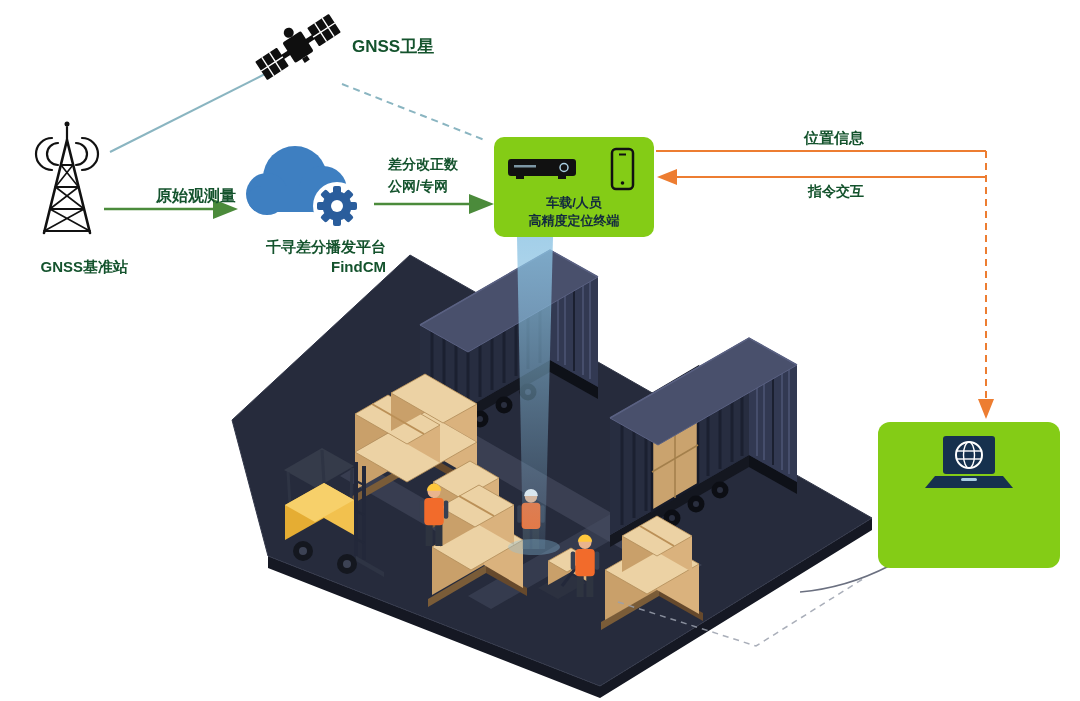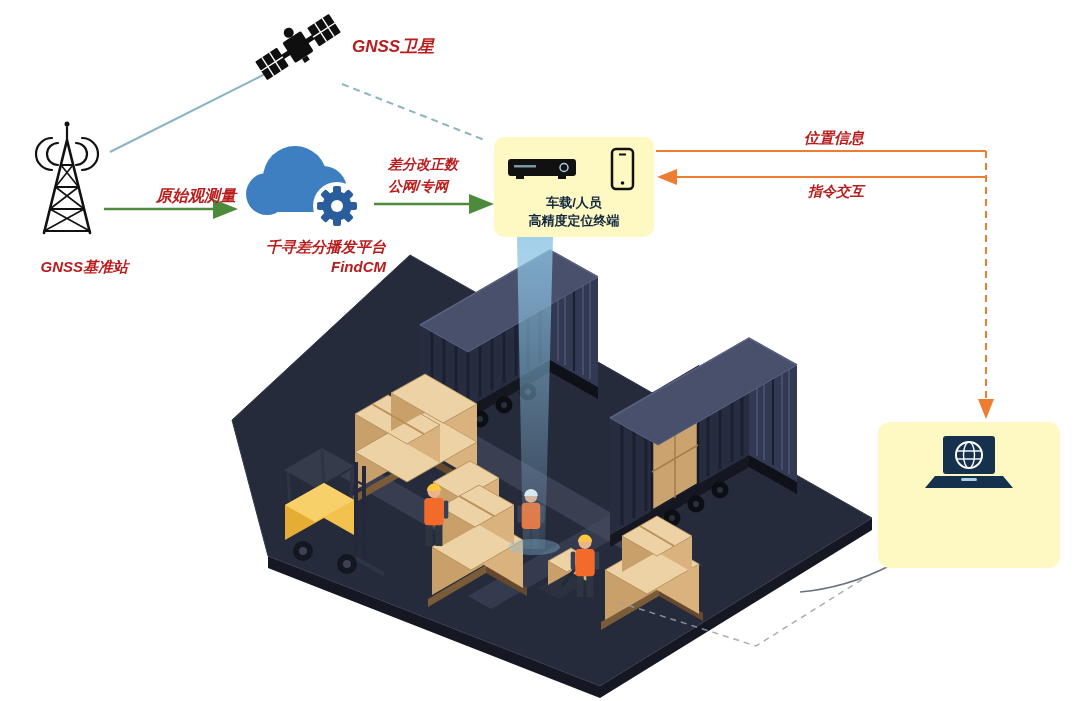--- a/index.html
+++ b/index.html
@@ -1,21 +1,21 @@
 <!DOCTYPE html>
 <html><head>
 <meta charset="utf-8">
 <style>
   html,body{margin:0;padding:0;background:#fff;}
   .canvas{position:relative;width:1080px;height:701px;background:#ffffff;overflow:hidden;
           font-family:"Liberation Sans","DejaVu Sans",sans-serif;}
   svg.scene{position:absolute;left:0;top:0;}
-  .lbl{position:absolute;color:#b91c1c;font-weight:700;white-space:nowrap;font-style:italic;}
+  .lbl{position:absolute;color:#14532d;font-weight:700;white-space:nowrap;}
   .center{text-align:right;}
-  .bubble{position:absolute;background:#fef9c3;border-radius:10px;}
+  .bubble{position:absolute;background:#84cc16;border-radius:10px;}
   .bubble .bline{position:absolute;left:0;right:0;text-align:center;font-weight:700;color:#12293f;}
   .icon-abs{position:absolute;}
 </style>
 </head>
 <body>
 
 <div class="canvas">
 
   <svg class="scene" width="1080" height="701" viewBox="0 0 1080 701">
     <defs>

